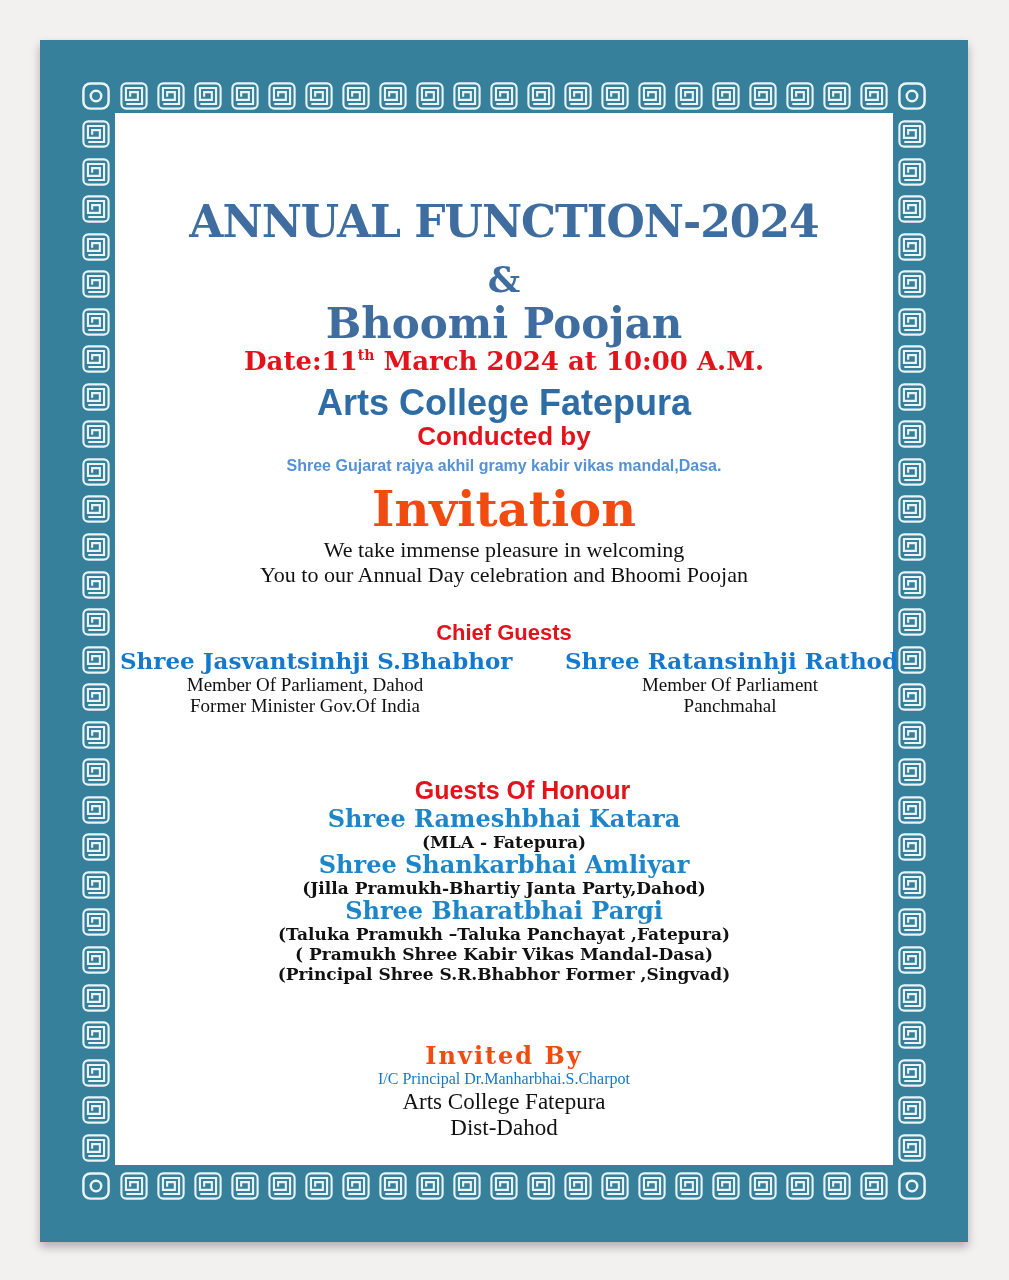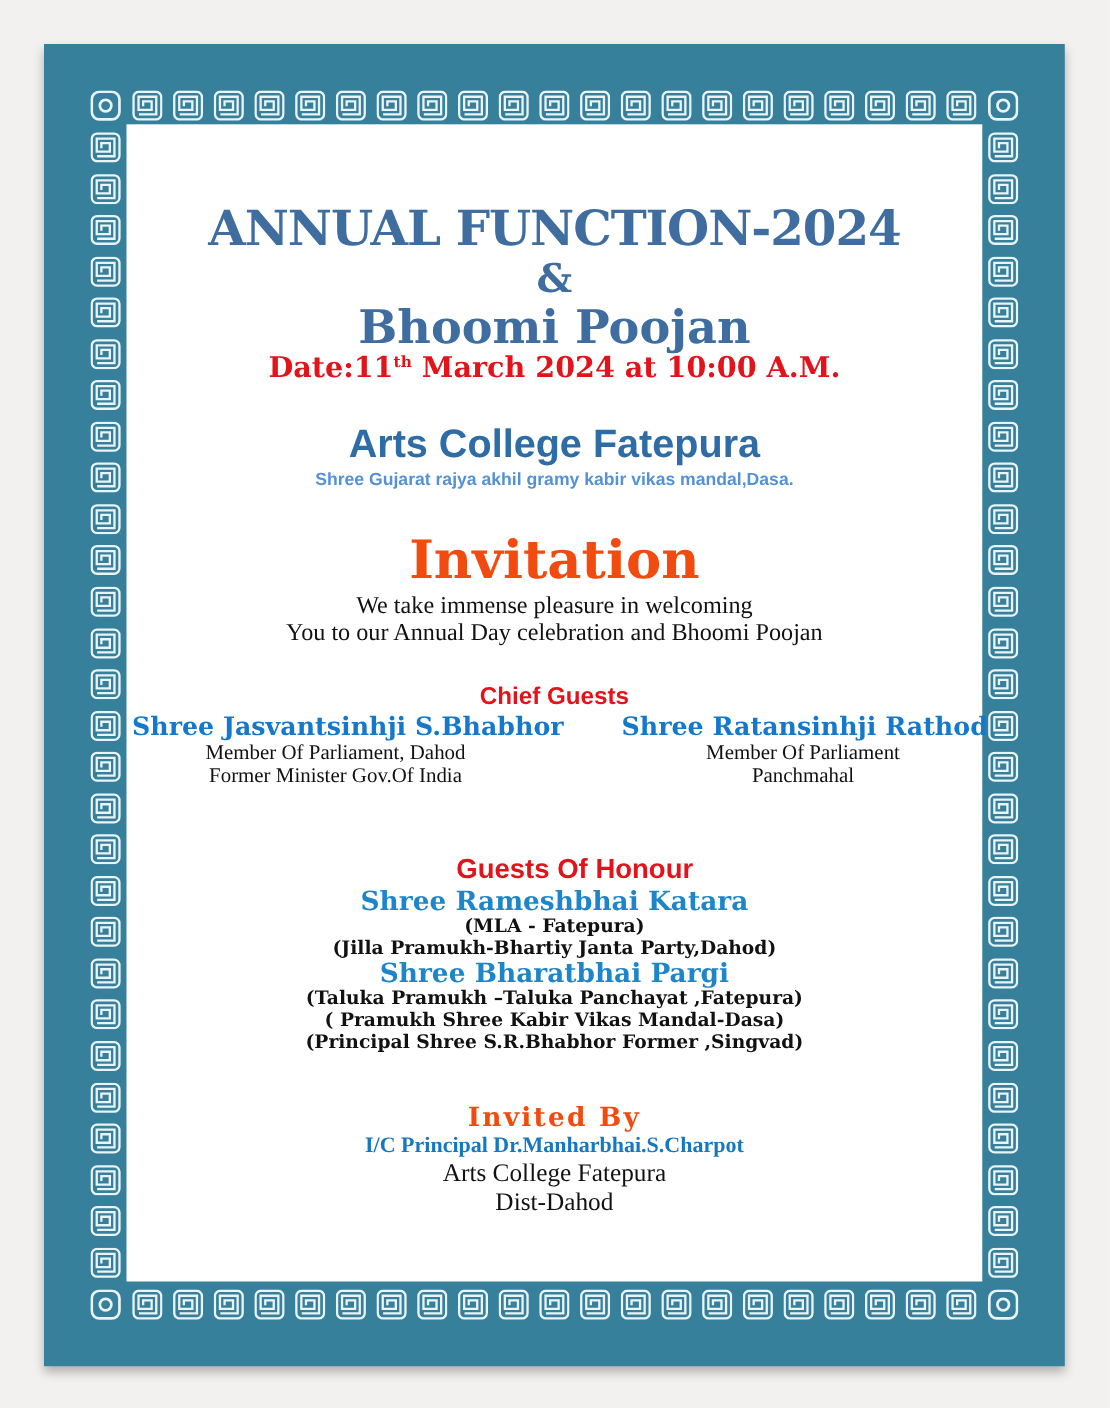--- a/index.html
+++ b/index.html
@@ -27,21 +27,21 @@
   .gk-strip svg { width:28px; height:28px; flex:0 0 auto; }
   .gk-corner { position:absolute; width:28px; height:28px; }
   .gk-corner svg { width:28px; height:28px; }
   .c-tl { left:42px; top:42px; }  .c-tr { right:42px; top:42px; }
   .c-bl { left:42px; bottom:42px; } .c-br { right:42px; bottom:42px; }
   
   .sec { position:absolute; left:0; right:0; text-align:center; }
   .sec-masthead { top:70px; }
   .ev-title {
     font-family:"DejaVu Serif", serif; font-weight:bold; font-size:44px; line-height:1;
-    letter-spacing:-1px; color: var(--title-blue, #3f6d9f); margin:4px;
+    letter-spacing:-1px; color: var(--title-blue, #3f6d9f); margin:17px;
   }
   .ev-amp { font-family:"DejaVu Serif", serif; font-weight:bold; font-size:36px; line-height:1;
     color: var(--title-blue, #3f6d9f); margin-top:4px; }
   .ev-sub { font-family:"DejaVu Serif", serif; font-weight:bold; font-size:42px; line-height:1;
     color: var(--title-blue, #3f6d9f); margin-top:6px; }
   .ev-date { font-family:"DejaVu Serif", serif; font-weight:bold; font-size:26px; line-height:1;
     color: var(--red, #e2131b); margin-top:3px;text-align:center; }
   .ev-date sup { font-size:14px; }
   .sec-college { top:271px; }
   .college-name { font-family:"Liberation Sans", sans-serif; font-weight:bold; font-size:36px;
@@ -65,24 +65,24 @@
   .chief-col.right { left:450px; width:330px; }
   .guest-name { font-family:"DejaVu Serif", serif; font-weight:bold; font-size:23px; line-height:1.1;
     color: var(--guest-name-blue, #1478cd); white-space:nowrap; }
   .guest-sub { font-size:19px; line-height:1.12; color: var(--text-black, #111); }
   .sec-honour { top:664px; }
   .honour-heading { font-size:25px; line-height:1.08; margin-bottom:2px;padding-left:37px; }
   .h-name { font-family:"DejaVu Serif", serif; font-weight:bold; font-size:24px; line-height:1.08;
     color: var(--honour-name-blue, #1e86c8); }
   .h-title { font-family:"DejaVu Serif", serif; font-weight:bold; font-size:17px; line-height:1.18;
     color: var(--text-black, #111); }
-  .sec-invited { top:890px; }
+  .sec-invited { top:930px; }
   .invited-heading { font-family:"DejaVu Serif", serif; font-weight:bold; font-size:24px; line-height:1.12;
     letter-spacing:2px; color: var(--orange, #f24b10); }
-  .principal-line { font-size:20px; line-height:1.1; color: var(--principal-blue, #1778c2); font-weight: bold; }
+  .principal-line { font-size:16px; line-height:1.1; color: var(--principal-blue, #1778c2); }
   .footer-line { font-size:23px; line-height:1; margin-top:3px; color: var(--text-black, #111); }
 </style>
 </head>
 <body>
 
 <svg width="0" height="0" style="position:absolute" aria-hidden="true">
   <defs>
     <symbol id="gk-motif" viewBox="0 0 40 40">
       <rect x="2" y="2" width="36" height="36" rx="7" stroke-width="3"></rect>
       <path d="M 9 31.5 H 31.5 V 8.5 H 8.5 V 25.5 H 25.5 V 14.5 H 14.5 V 21" stroke-width="3"></path>
@@ -416,20 +416,21 @@
 
     <div class="sec sec-masthead">
       <h1 class="ev-title">ANNUAL FUNCTION-2024</h1>
       <div class="ev-amp">&amp;</div>
       <div class="ev-sub">Bhoomi Poojan</div>
       <div class="ev-date"><span>Date:11</span><sup>th</sup><span> March 2024 at 10:00 A.M.</span></div>
     </div>
 
     <div class="sec sec-college">
       <div class="college-name">Arts College Fatepura</div>
+      <div class="conducted">Conducted by</div>
       <div class="org-line">Shree Gujarat rajya akhil gramy kabir vikas mandal,Dasa.</div>
     </div>
 
     <div class="sec sec-invitation">
       <div class="inv-heading">Invitation</div>
       <div class="welcome first">We take immense pleasure in welcoming</div>
       <div class="welcome">You to our Annual Day  celebration and Bhoomi Poojan</div>
     </div>
 
     <div class="sec sec-chief">
@@ -448,20 +449,21 @@
       </div>
     </div>
 
     <div class="sec sec-honour">
       <div class="honour-heading">Guests Of Honour</div>
       <div>
         <div class="h-name">Shree Rameshbhai Katara</div>
         <div class="h-title">(MLA - Fatepura)</div>
       </div>
       <div>
+        <div class="h-name">Shree Shankarbhai Amliyar</div>
         <div class="h-title">(Jilla Pramukh-Bhartiy Janta Party,Dahod)</div>
       </div>
       <div>
         <div class="h-name">Shree Bharatbhai Pargi</div>
         <div class="h-title">(Taluka Pramukh –Taluka Panchayat ,Fatepura)</div>
       </div>
       <div>
         <div class="h-title">( Pramukh Shree Kabir Vikas Mandal-Dasa)</div>
       </div>
       <div>

